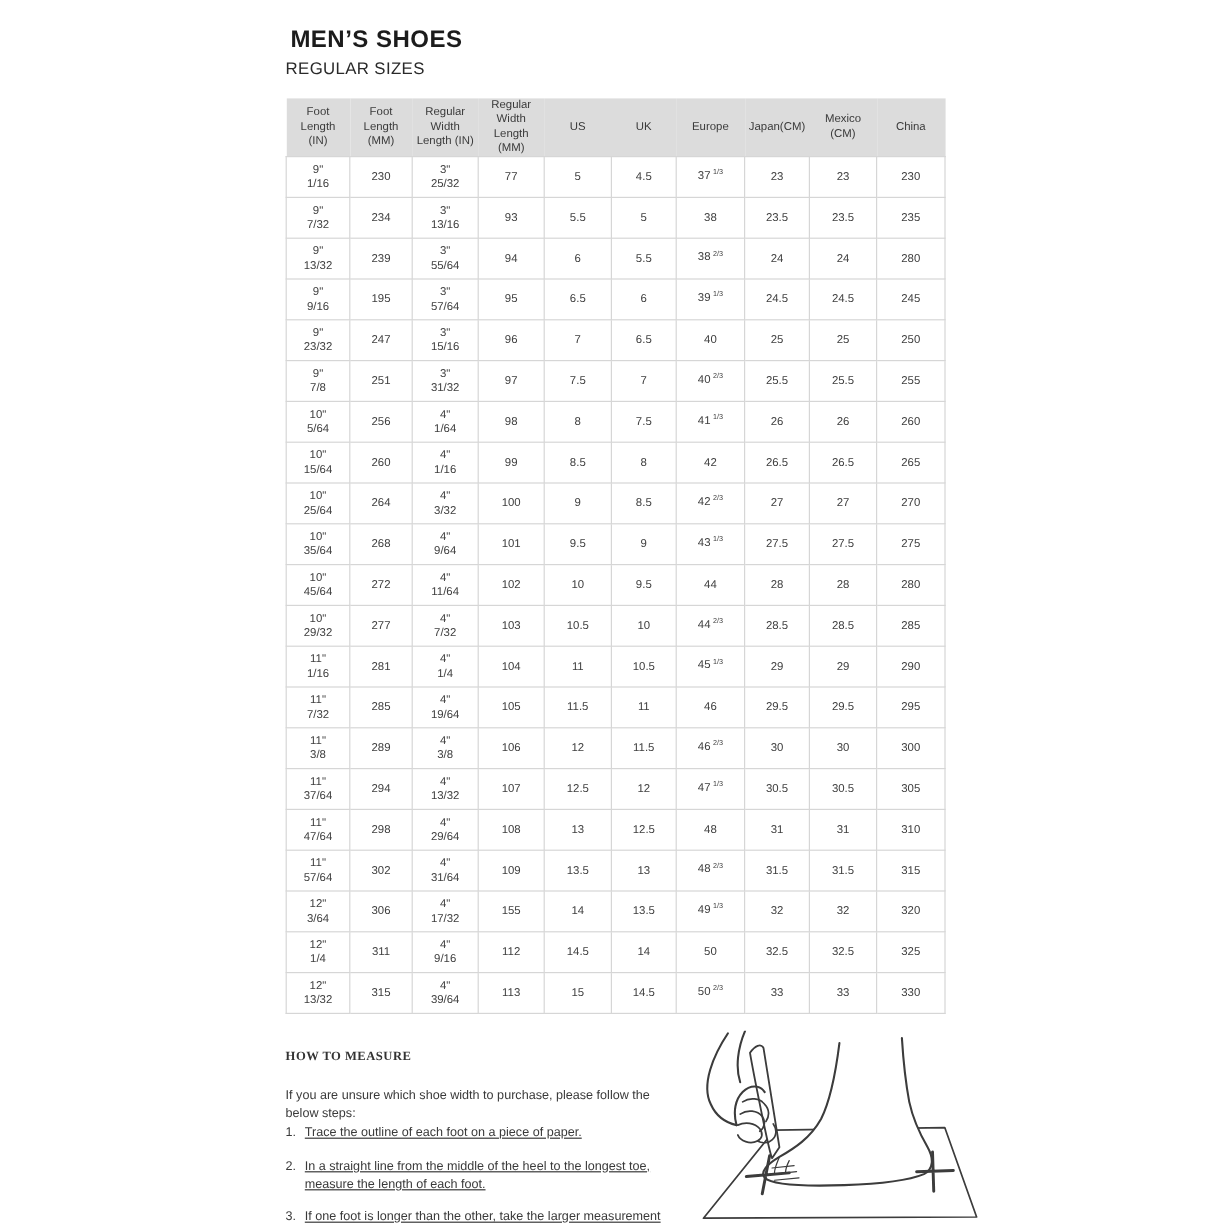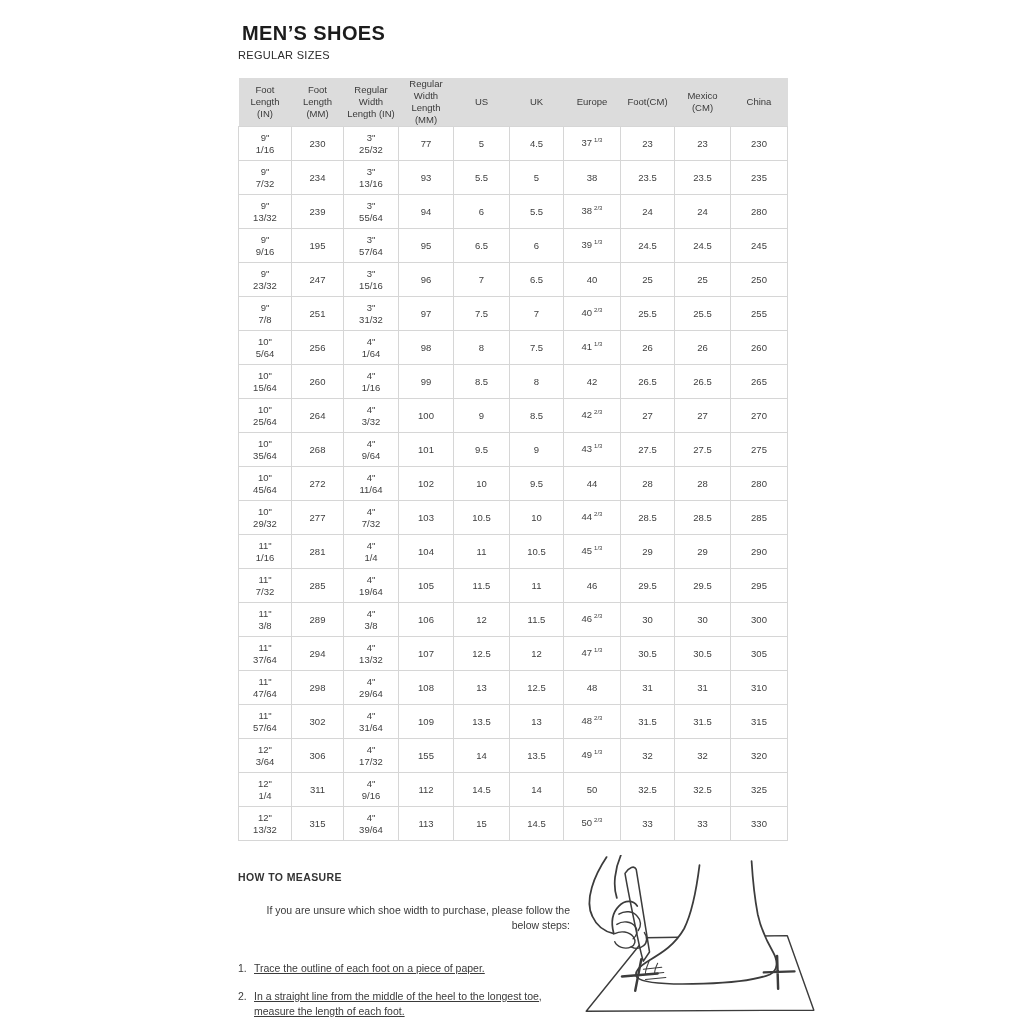--- a/index.html
+++ b/index.html
@@ -10,21 +10,21 @@
     -webkit-font-smoothing: antialiased;
   }
   .content {
     position: absolute; left: 238px; top: 18px; width: 551px;
   }
   .page-title {
     font-size: 20px; font-weight: 600; letter-spacing: 0.4px;
     color: #1c1c1c; margin: 4px; line-height: 1.1;
   }
   .page-subtitle {
-    font-size: 11px; font-weight: 400; letter-spacing: 0.3px;
+    font-size: 14px; font-weight: 400; letter-spacing: 0.3px;
     color: #2a2a2a; margin-top: 5px;
   }
   table.size-table {
     border-collapse: collapse; table-layout: fixed; width: 549px;
     margin-top: 17px;
   }
   table.size-table thead th {
     background: #dcdcdc; font-weight: 400; font-size: 9.5px; color: #3a3a3a;
     height: 37px; line-height: 12px; text-align: center; padding: 0 2px;
     border: none; vertical-align: middle;
@@ -37,24 +37,24 @@
   .frac {
     font-size: 6px; position: relative; top: -4px; margin-left: 2px;
     letter-spacing: 0;
   }
   .howto {
     display: flex; margin-top: 30px; align-items: flex-start;
   }
   .howto-text { width: 332px; flex: none; }
   .howto-heading {
     font-size: 10.5px; font-weight: 700; letter-spacing: 0.4px;
-    color: #333333; margin: 0 0 20px 0;
+    color: #333333; margin: 0 0 20px 0; font-family: Liberation Serif, serif;
   }
   .howto-intro {
-    font-size: 10.5px; line-height: 1.4; margin-bottom: 29px; color: #3a3a3a; text-align: right;
+    font-size: 10.5px; line-height: 1.4; margin-bottom: 2px; color: #3a3a3a;
   }
   .howto-steps { margin: 0; padding: 0; list-style: none; }
   .howto-step { display: flex; font-size: 10.5px; line-height: 1.45; margin-bottom: 12px; color: #3a3a3a; }
   .howto-step .step-num { flex: none; width: 16px; }
   .howto-step .step-text { flex: 1; text-decoration: underline; }
   .howto-figure { flex: none; width: 245px; margin-left: 6px; margin-top: -16px; }
   .howto-figure svg { display: block; width: 245px; height: auto; }
 </style>
 </head>
 <body>
@@ -79,21 +79,21 @@
     </colgroup>
     <thead>
       <tr>
           <th>Foot Length<br>(IN)</th>
           <th>Foot Length<br>(MM)</th>
           <th>Regular Width<br>Length (IN)</th>
           <th>Regular Width<br>Length (MM)</th>
           <th>US</th>
           <th>UK</th>
           <th>Europe</th>
-          <th>Foot(CM)</th>
+          <th>Japan(CM)</th>
           <th>Mexico (CM)</th>
           <th>China</th>
         </tr>
     </thead>
     <tbody>
         <tr>
           <td>9"<br>1/16</td>
           <td>230</td>
           <td>3"<br>25/32</td>
           <td>77</td>

